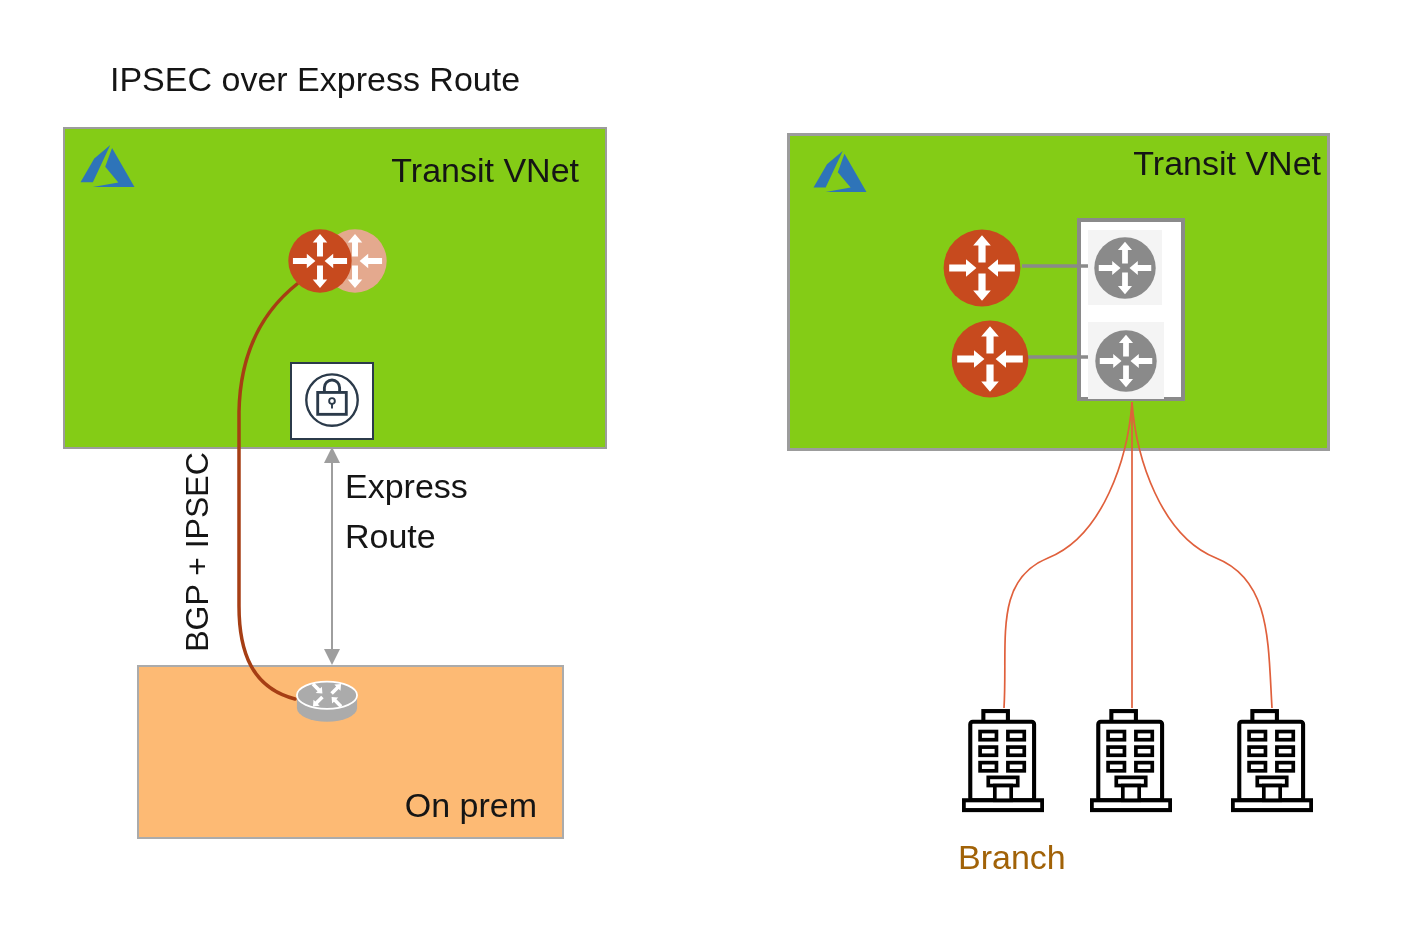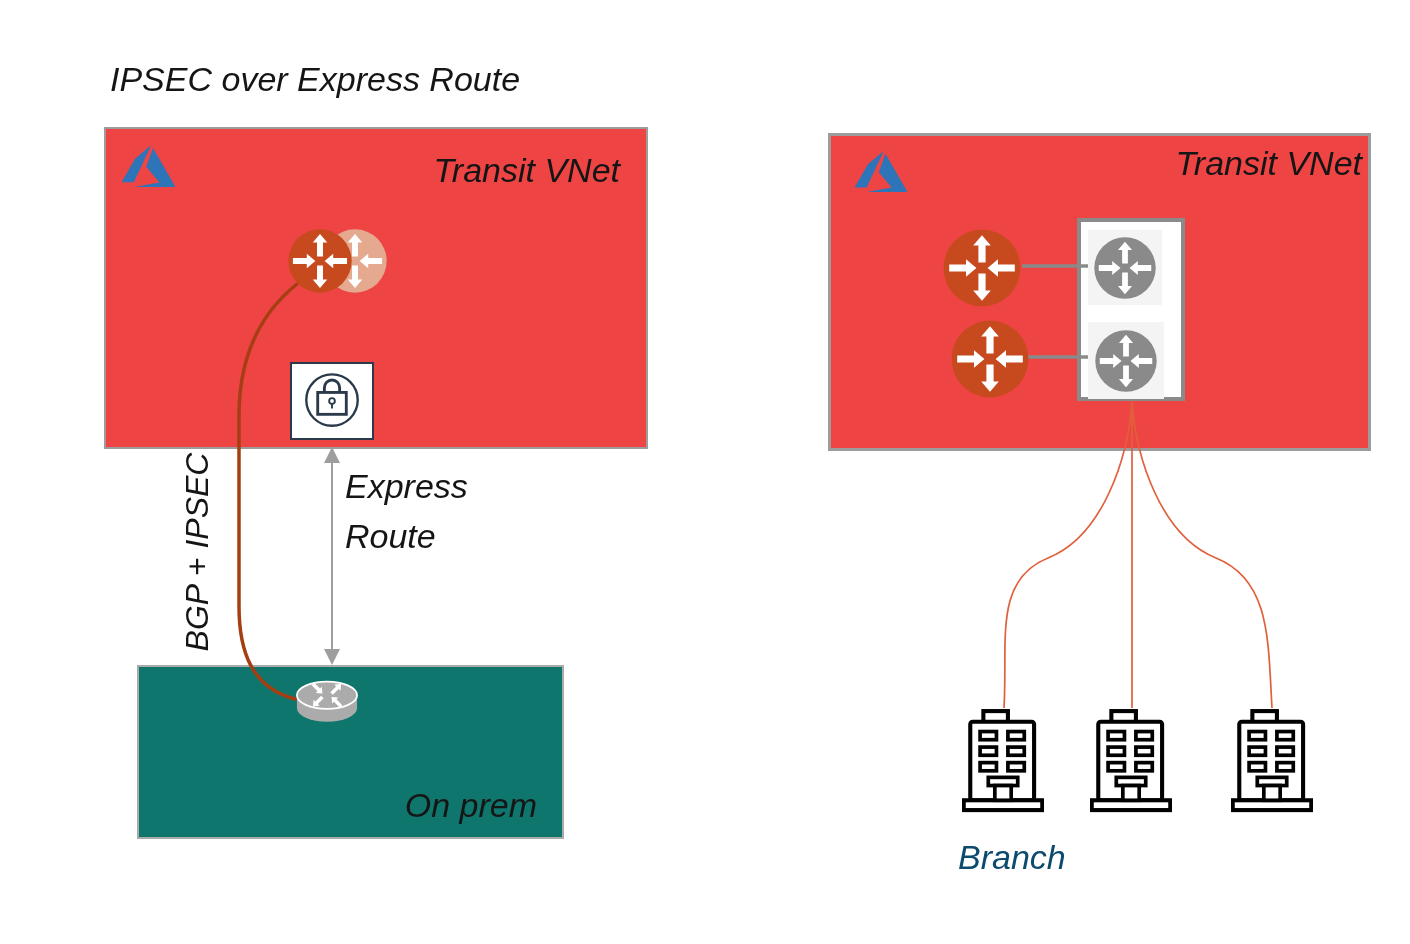--- a/index.html
+++ b/index.html
@@ -1,27 +1,27 @@
 <!DOCTYPE html>
 <html style="--azure_blue: #2E74B9; --router_orange: #C74A1E; --router_orange_faded: #E4A98E; --router_gray: #8A8A8A; --router_gray_bg: #F4F4F4; --onprem_router_gray: #ABABAB; --box_border_gray: #9C9C9C; --onprem_border_gray: #ABABAB; --inner_box_border: #8A8A8A; --lock_navy: #2B3A4A; --ipsec_line_red: #A63E14; --branch_line_orange: #E0603C; --arrow_gray: #9E9E9E;"><head>
 <meta charset="utf-8">
 <style>
   html,body{margin:0;padding:0;background:#fff;}
   body{font-family:"Liberation Sans", sans-serif; color:#1a1a1a;}
-  .canvas{position:relative;width:1410px;height:876px;background:#fff;overflow:hidden;font-style:italic;}
+  .canvas{position:relative;width:1410px;height:876px;background:#fff;overflow:hidden;}
   .abs{position:absolute;}
   .title{font-size:34px;white-space:nowrap;color:#151515;}
-  .vnet-box{position:absolute;background:#ef4444;border:2px solid var(--box_border_gray,#9c9c9c);margin-left:41px;}
+  .vnet-box{position:absolute;background:#84cc16;border:2px solid var(--box_border_gray,#9c9c9c);}
   .vnet-box.thick{border-width:3px;}
   .vnet-label{position:absolute;font-size:34px;white-space:nowrap;color:#151515;}
-  .onprem-box{position:absolute;background:#0f766e;border:2px solid var(--onprem_border_gray,#ababab);}
+  .onprem-box{position:absolute;background:#fdba74;border:2px solid var(--onprem_border_gray,#ababab);}
   .onprem-label{position:absolute;font-size:34px;white-space:nowrap;color:#151515;}
   .rot-label{position:absolute;font-size:32px;white-space:nowrap;transform:translate(-50%,-50%) rotate(-90deg);color:#151515;}
   .transport-label{position:absolute;font-size:34px;line-height:50px;width:170px;color:#151515;}
-  .branch-label{position:absolute;font-size:34px;white-space:nowrap;color:#0c4a6e;}
+  .branch-label{position:absolute;font-size:34px;white-space:nowrap;color:#a16207;}
   .overlay{position:absolute;left:0;top:0;pointer-events:none;}
   .icon{position:absolute;display:block;}
   .azure-fill{fill:var(--azure_blue,#2e74b9);}
   .router-orange{color:var(--router_orange,#c74a1e);}
   .router-faded{color:var(--router_orange_faded,#e4a98e);}
   .router-gray{color:var(--router_gray,#8a8a8a);}
   .router-onprem{color:var(--onprem_router_gray,#ababab);}
   .lock-frame{position:absolute;box-sizing:border-box;background:#fff;border:2px solid var(--lock_navy,#2b3a4a);}
   .lock-svg{stroke:var(--lock_navy,#2b3a4a);}
   .inner-gw-box{position:absolute;box-sizing:border-box;background:#fff;border:4px solid var(--inner_box_border,#8a8a8a);}

